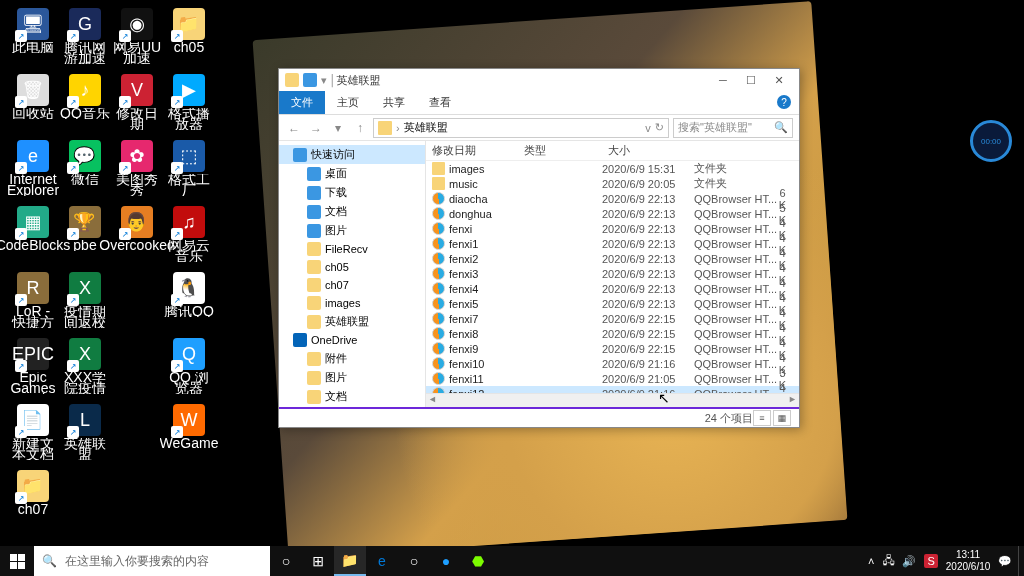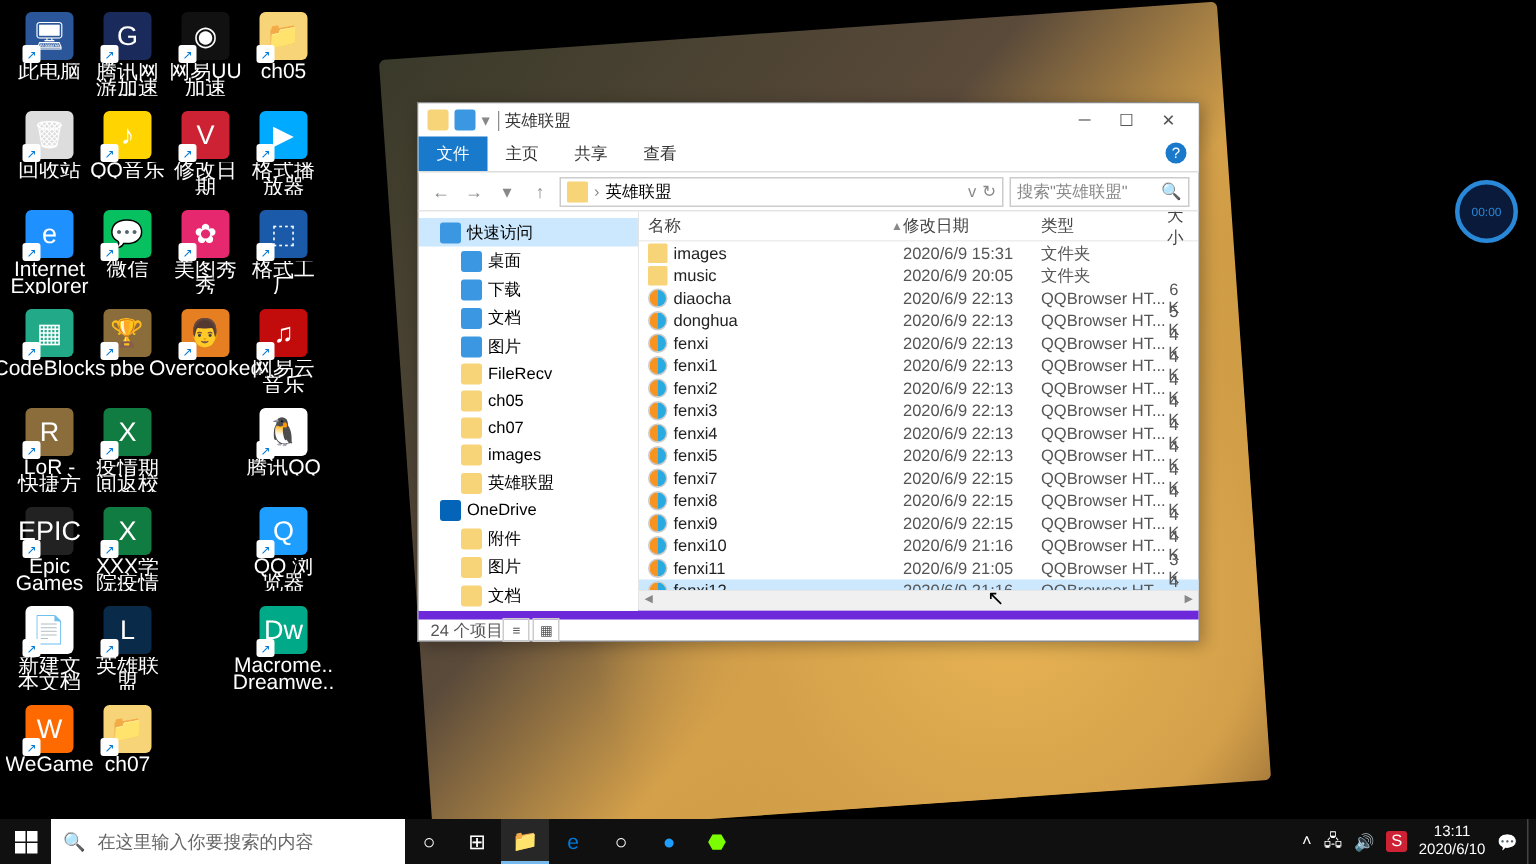--- a/index.html
+++ b/index.html
@@ -47,21 +47,21 @@
 .frow .c1{width:170px;display:flex;align-items:center;gap:4px}
 .frow .fic{width:13px;height:13px;flex-shrink:0}
 .fic.folder{background:#f8d478;border-radius:1px}
 .fic.qq{border-radius:50%;background:conic-gradient(#29abe2 0 180deg,#f7931e 180deg 360deg);border:1px solid #ccc}
 .frow .c2{width:92px;color:#555}
 .frow .c3{width:84px;color:#555;white-space:nowrap;overflow:hidden}
 .frow .c4{flex:1;text-align:center;padding-right:12px;color:#555}
 .hscroll{height:14px;border-top:1px solid #e5e5e5;background:#f0f0f0;position:relative}
 .hscroll::before{content:"◄";position:absolute;left:2px;top:0;font-size:9px;color:#888}
 .hscroll::after{content:"►";position:absolute;right:2px;top:0;font-size:9px;color:#888}
-.status{height:20px;border-top:6px solid #6d28d9;display:flex;align-items:center;padding:0 8px;font-size:11px;color:#555;justify-content:flex-start}
+.status{height:20px;border-top:2px solid #6d28d9;display:flex;align-items:center;padding:0 8px;font-size:11px;color:#555;justify-content:flex-end}
 .status .views{display:flex;gap:2px}
 .status .views span{width:18px;height:16px;border:1px solid #ccc;display:flex;align-items:center;justify-content:center;font-size:9px}
 
 .cursor{position:absolute;left:658px;top:390px;font-size:14px;color:#000;z-index:100}
 
 .taskbar{position:absolute;left:0;bottom:0;width:100%;height:30px;background:#101010;display:flex;align-items:center}
 .taskbar .start{width:34px;height:30px;display:flex;align-items:center;justify-content:center;cursor:pointer}
 .winlogo{width:15px;height:15px;display:grid;grid-template-columns:1fr 1fr;grid-template-rows:1fr 1fr;gap:1px}
 .winlogo span{background:#fff}
 .taskbar .search{width:236px;height:30px;background:#fff;display:flex;align-items:center;padding:0 8px;gap:8px;font-size:12px;color:#666}
@@ -171,24 +171,20 @@
     <div class="dicon">
       <div class="ic shortcut" style="background:#fff">📄</div>
       <div class="lbl">新建文本文档</div>
     </div>
     <div class="dicon">
       <div class="ic shortcut" style="background:#0a2a4a">L</div>
       <div class="lbl">英雄联盟</div>
     </div>
     <div></div>
     <div class="dicon">
-      <div class="ic shortcut" style="background:#0a8">Dw</div>
-      <div class="lbl">Macrome.. Dreamwe..</div>
-    </div>
-    <div class="dicon">
       <div class="ic shortcut" style="background:#ff6a00">W</div>
       <div class="lbl">WeGame</div>
     </div>
     <div class="dicon">
       <div class="ic shortcut" style="background:#f8d478">📁</div>
       <div class="lbl">ch07</div>
     </div>
   </div>
 
 <div class="badge">00:00</div>
@@ -286,24 +282,20 @@
           <span>图片</span>
         </div>
         <div class="nt-item l2">
           <span class="nt-ic" style="background:#f8d478"></span>
           <span>文档</span>
         </div>
         <div class="nt-item"></div>
       </div>
   <div class="filelist">
    <div class="cols">
-    <div class="c1">
-            <span>名称</span>
-            <span style="margin-left:auto;color:#888;font-size:8px">▲</span>
-          </div>
     <div class="c2">修改日期</div>
     <div class="c3">类型</div>
     <div class="c4">大小</div>
    </div>
    <div class="rows" id="filerows">
           <div class="frow">
             <div class="c1">
               <span class="fic folder"></span>
               <span>images</span>
             </div>

